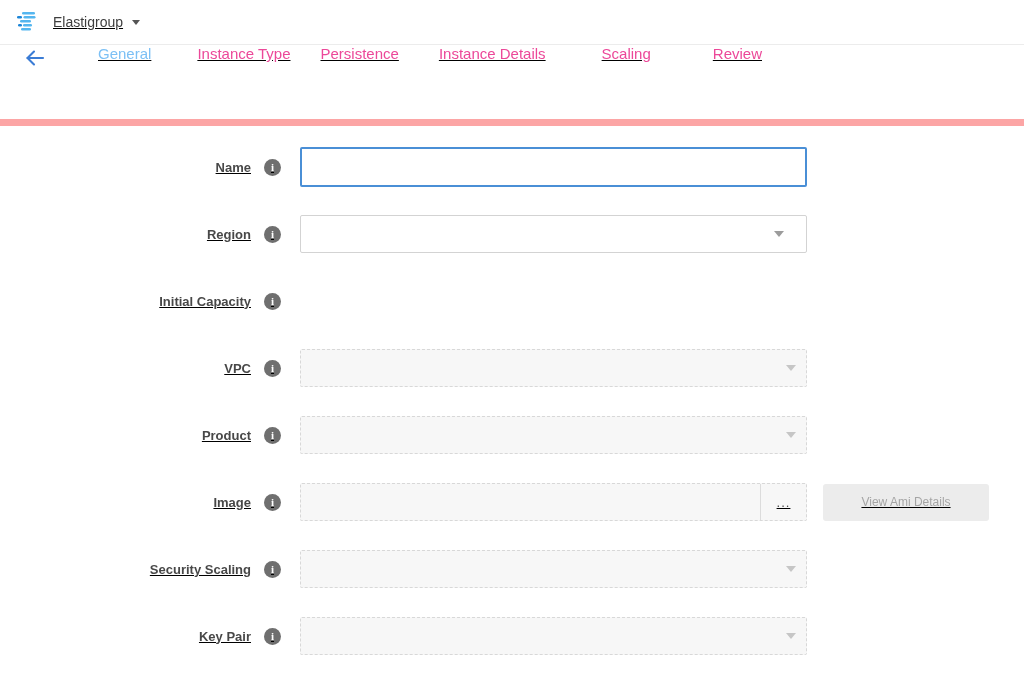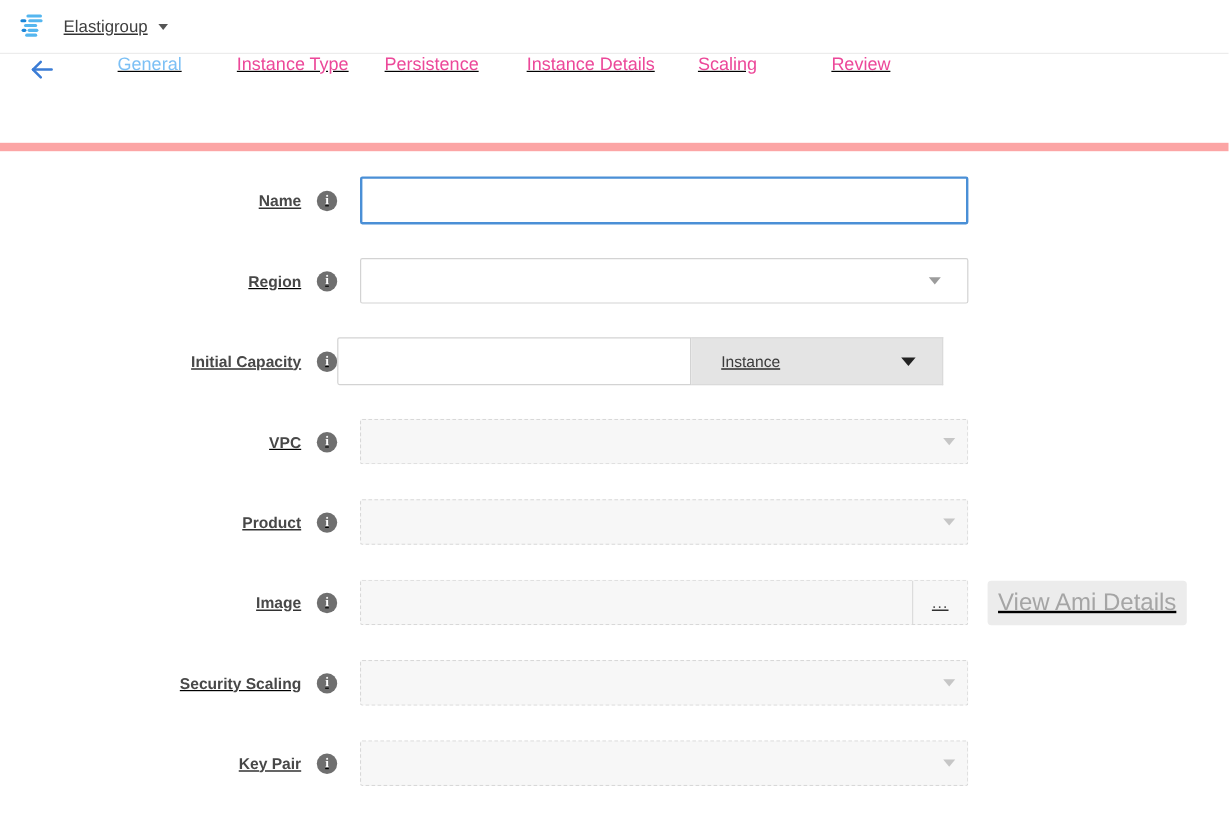--- a/index.html
+++ b/index.html
@@ -40,21 +40,21 @@
     display:flex; align-items:center; justify-content:center;
   }
   .tabs { display:flex; margin-left:49px; align-items:center; }
   .tab {
     font-size:15px; color:#ec4899; cursor:pointer; white-space:nowrap;
     background:none; border:none; font-family:inherit; padding:0;
   }
   .tab:nth-child(1) { margin-right:46px; }
   .tab:nth-child(2) { margin-right:30px; }
   .tab:nth-child(3) { margin-right:40px; }
-  .tab:nth-child(4) { margin-right:36px; }
+  .tab:nth-child(4) { margin-right:56px; }
   .tab:nth-child(5) { margin-right:62px; }
   .tab.active { color:#7cc0f5; }
 
   
   .form { padding-top:21px; }
   .row { display:flex; align-items:center; margin-bottom:27px; height:40px;border-radius:18px; }
   .label-cell {
     width:281px; flex-shrink:0; display:flex; align-items:center;
     justify-content:flex-end; gap:13px;
   }
@@ -106,21 +106,21 @@
   .image-value { flex:1; height:100%; }
   .browse-btn {
     width:46px; height:100%; border:none; border-left:1px solid #dcdcdc;
     background:transparent; color:#4c4c4c; font-size:13px; letter-spacing:1px;
     cursor:pointer; font-family:inherit; display:flex; align-items:center; justify-content:center;
   }
 
   .action-btn {
     margin-left:16px; width:166px; height:37px; flex-shrink:0;
     background:#ececec; border:none; border-radius:3px;
-    color:#a5a5a5; font-size:20px; font-family:inherit; cursor:pointer;
+    color:#a5a5a5; font-size:12px; font-family:inherit; cursor:pointer;
   }
 </style>
 </head>
 <body>
 
 <div class="screen">
 
   <header class="topbar">
     <span class="logo-wrap">
       <svg width="26" height="22" viewBox="0 0 26 22">
@@ -181,27 +181,20 @@
           <span class="caret"></span>
         </div>
       </div>
     </div>
 
     <div class="row">
       <div class="label-cell">
         <span class="field-label">Initial Capacity</span>
         <span class="info-icon">i</span>
       </div>
-      <div class="capacity">
-        <input class="capacity-input" type="text" value="" style="">
-        <div class="unit-select">
-          <span>Instance</span>
-          <span class="caret"></span>
-        </div>
-      </div>
     </div>
 
     <div class="row">
       <div class="label-cell">
         <span class="field-label">VPC</span>
         <span class="info-icon">i</span>
       </div>
       <div class="field">
         <div class="select-box disabled">
           <span></span>

